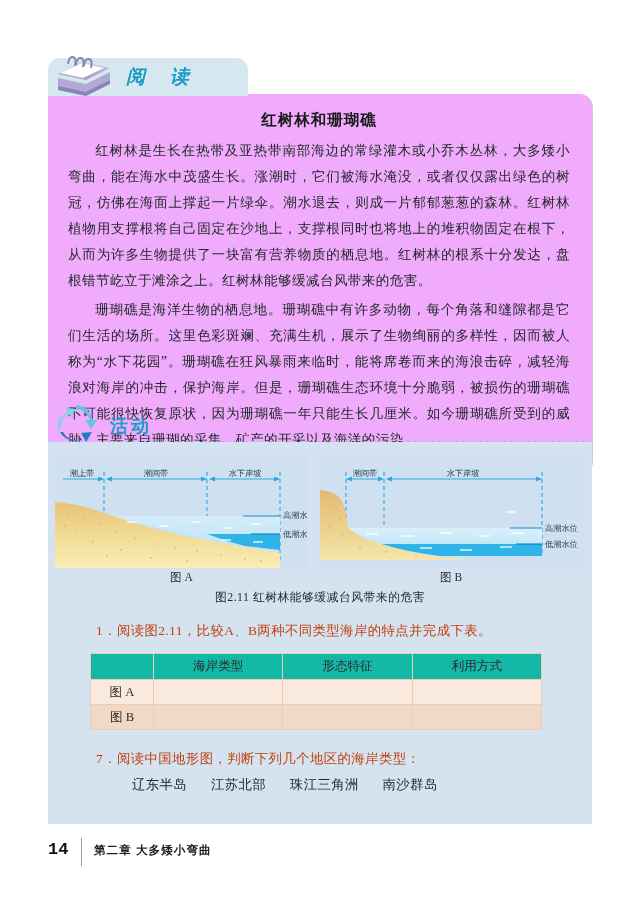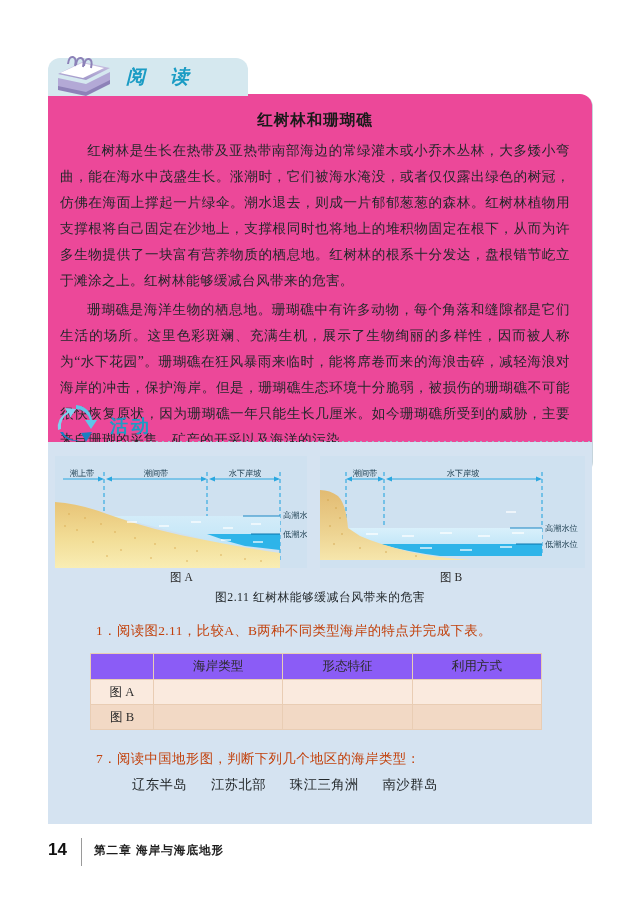--- a/index.html
+++ b/index.html
@@ -45,23 +45,23 @@
     position: absolute;
     left: 4px;
     top: -6px;
     width: 68px;
     height: 48px;
     z-index: 5;
   }
   .reading-body {
     position: relative;
     margin-top: -2px;
-    background: #ec4899;
+    background: #f0abfc;
     border-radius: 0 12px 12px 12px;
-    padding: 14px 22px 18px 12px;
+    padding: 14px 22px 18px 20px;
     box-sizing: border-box;
     min-height: 330px;
     box-shadow: 1px 1px 0 rgba(140,170,185,0.5);
   }
   .reading-title {
     text-align: center;
     font-size: 15.5px;
     font-weight: bold;
     color: #1a1a1a;
     margin: 2px 0 7px 0;
@@ -192,38 +192,38 @@
   .answer-table th, .answer-table td {
     border: 1px solid #e9cdb4;
     height: 24px;
     font-size: 12.6px;
     font-family: "Liberation Serif", "DejaVu Serif", serif;
     color: #2b2b2b;
     font-weight: normal;
     text-align: center;
     padding: 0;
   }
-  .answer-table thead th { background: #8b5cf6; height: 25px; }
+  .answer-table thead th { background: #14b8a6; height: 25px; }
   .answer-table tbody tr:nth-child(1) td { background: #faeade; }
   .answer-table tbody tr:nth-child(2) td { background: #f2d9c5; }
   .answer-table .rowhead { width: 62px; }
 
   
   .footer {
     position: absolute;
     left: 48px;
     top: 840px;
     width: 544px;
     height: 28px;
   }
   .page-number {
     position: absolute;
     left: 0;
     top: 0;
-    font-family: Liberation Sans, sans-serif;
+    font-family: Liberation Mono, monospace;
     font-size: 17px;
     font-weight: bold;
     color: #111111;
   }
   .footer-divider {
     position: absolute;
     left: 33px;
     top: -2px;
     width: 1px;
     height: 28px;
@@ -471,14 +471,14 @@
       <span>珠江三角洲</span>
       <span>南沙群岛</span>
     </div>
 
   </div>
 </div>
 
 <div class="footer">
   <span class="page-number">14</span>
   <span class="footer-divider"></span>
-  <span class="footer-text">第二章  海岸与海底地形</span>
+  <span class="footer-text">第二章  大多矮小弯曲</span>
 </div>
 
 </body></html>

